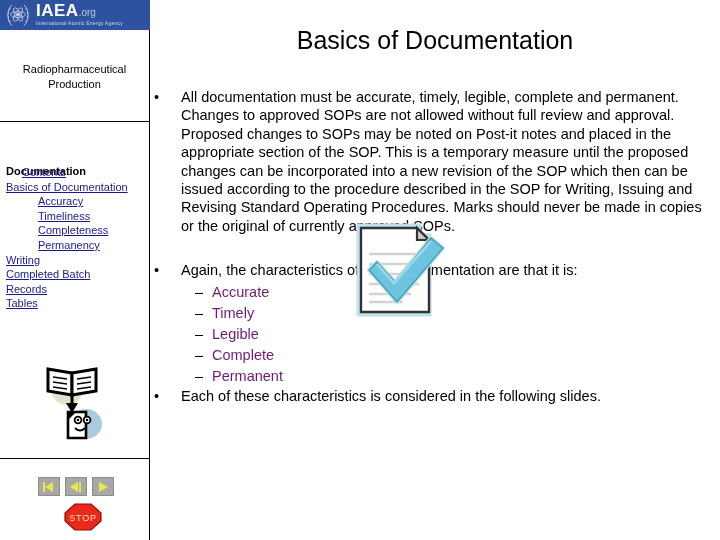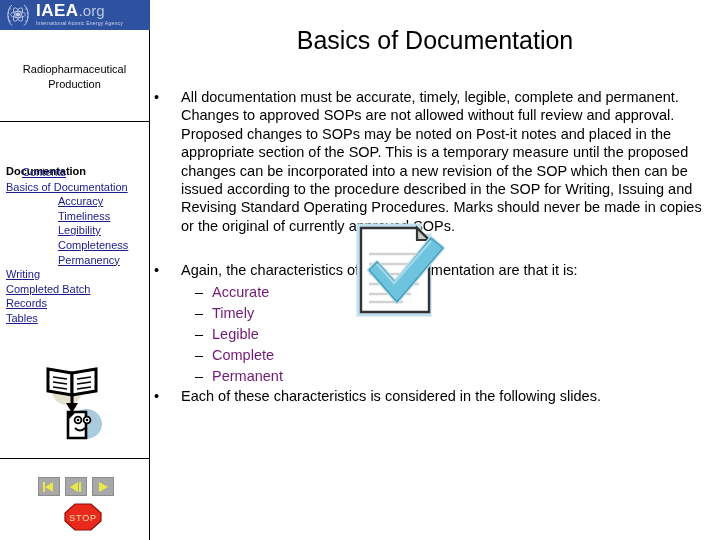--- a/index.html
+++ b/index.html
@@ -46,21 +46,21 @@
     line-height: 1;
   }
   #logo-main {
     font-size: 17px;
     font-weight: bold;
     color: #ffffff;
     letter-spacing: 0.5px;
     display: inline;
   }
   #logo-org {
-    font-size: 15px;
+    font-size: 10px;
     color: #b9c6e4;
     display: inline;
   }
   #logo-sub {
     display: block;
     font-size: 5.2px;
     color: #c8d2ea;
     letter-spacing: 0.15px;
     margin-top: 2px;
     white-space: nowrap;
@@ -107,21 +107,21 @@
     display: block;
     font-size: 11px;
     color: #1a1a8c;
     text-decoration: underline;
     line-height: 14.6px;
     white-space: nowrap;
     cursor: pointer;
   }
   .nav-l0 { padding-left: 6px; }
   .nav-l1 { padding-left: 22px; }
-  .nav-l2 { padding-left: 58px; }
+  .nav-l2 { padding-left: 38px; }
 
   
   #book-icon {
     position: absolute;
     left: 42px;
     top: 358px;
     width: 66px;
     height: 86px;
   }
 
@@ -272,21 +272,20 @@
 
   <div class="side-divider" id="divider-top"></div>
 
   <div id="section-heading">Documentation</div>
 
   <div id="nav-list">
     <a class="nav-item nav-l1">Contents</a>
     <a class="nav-item nav-l0">Basics of Documentation</a>
     <a class="nav-item nav-l2">Accuracy</a>
     <a class="nav-item nav-l2">Timeliness</a>
-    <a class="nav-item nav-l2">Legibility</a>
     <a class="nav-item nav-l2">Completeness</a>
     <a class="nav-item nav-l2">Permanency</a>
     <a class="nav-item nav-l0">Writing</a>
     <a class="nav-item nav-l0">Completed Batch</a>
     <a class="nav-item nav-l0">Records</a>
     <a class="nav-item nav-l0">Tables</a>
   </div>
 
   <svg id="book-icon" viewBox="0 0 66 86">
     <ellipse cx="25" cy="33" rx="15" ry="14" fill="#e4e2cd"></ellipse>

